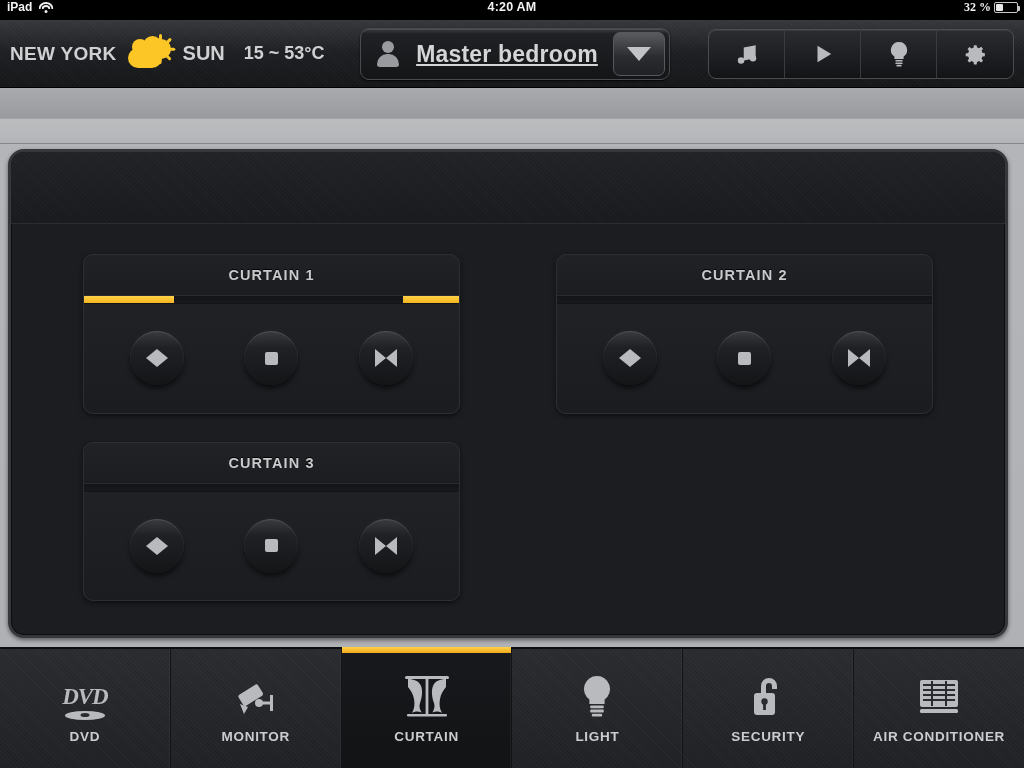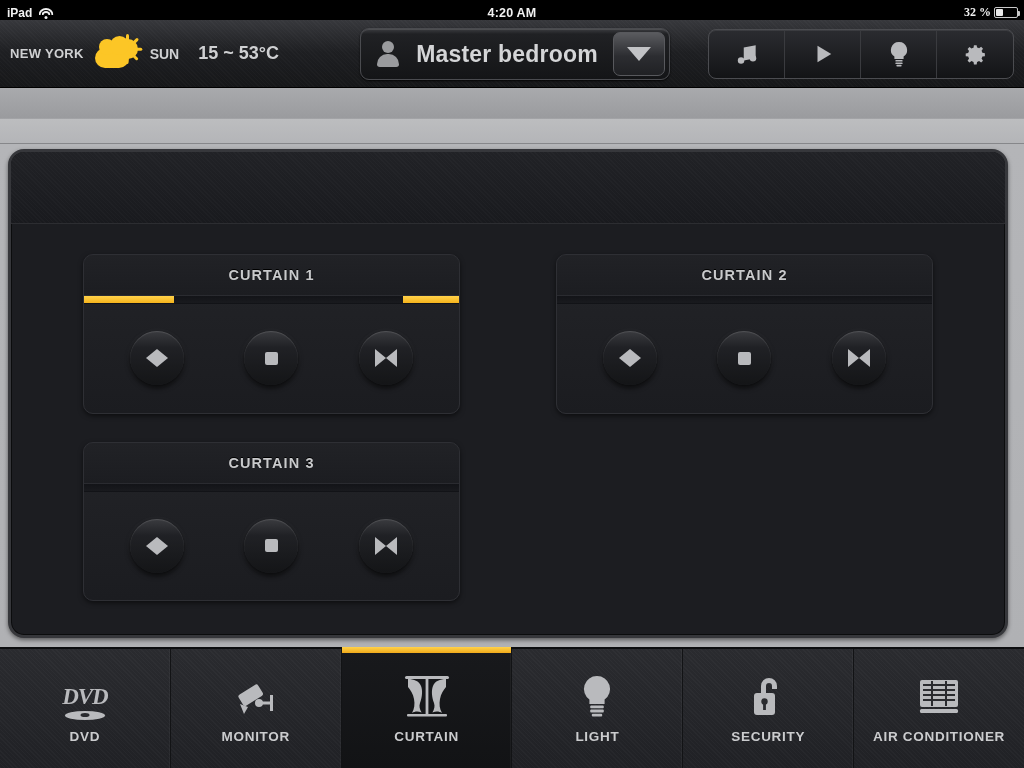--- a/index.html
+++ b/index.html
@@ -9,21 +9,21 @@
     font-family: "Liberation Sans", sans-serif;
     overflow: hidden;
   }
   #app { position: relative; width: 1024px; height: 768px; }
 
   
   .statusbar {
     position: absolute; top: 0; left: 0; width: 1024px; height: 20px;
     background: #000; color: #f2f2f2;
     font-size: 12px; font-weight: bold;
-    display: flex; align-items: flex-end;
+    display: flex; align-items: flex-start;
   }
   .sb-left { display: flex; align-items: center; gap: 6px; padding-left: 7px; width: 200px; }
   .sb-center { flex: 1; text-align: center; font-size: 12.5px; letter-spacing: .2px; }
   .sb-right { width: 200px; display: flex; align-items: center; justify-content: flex-end; gap: 3px; padding-right: 6px; font-family: Liberation Serif, serif; }
   .wifi-icon { display: inline-block; width: 15px; height: 11px; position: relative; }
   .wifi-icon i {
     position: absolute; left: 50%; transform: translateX(-50%);
     border: 2px solid #f0f0f0; border-bottom: none;
     border-radius: 50% 50% 0 0 / 100% 100% 0 0;
   }
@@ -37,42 +37,42 @@
   
   .header {
     position: absolute; top: 20px; left: 0; width: 1024px; height: 68px;
     background:
       repeating-linear-gradient(45deg, rgba(255,255,255,.018) 0 1px, transparent 1px 3px),
       linear-gradient(180deg, #37383c 0%, #1e1f22 48%, #161719 100%);
     border-bottom: 1px solid #000;
     display: flex; align-items: center;
   }
   .weather { display: flex; align-items: center; padding-left: 10px; gap: 10px; }
-  .city { color: #cfd0d2; font-size: 13px; font-weight: bold; letter-spacing: .3px; }
+  .city { color: #cfd0d2; font-size: 19px; font-weight: bold; letter-spacing: .3px; }
   .wicon { position: relative; width: 46px; height: 34px; }
   .wicon .sun { position: absolute; right: 2px; top: 2px; width: 20px; height: 20px; border-radius: 50%; background: #fcc626; }
   .wicon .ray { position: absolute; right: 11px; top: 11px; width: 2.5px; height: 10px; background: #fcc626; border-radius: 2px; transform-origin: 50% 1px; }
   .wicon .cloud { position: absolute; left: 1px; bottom: 3px; width: 34px; height: 20px; background: #fcc626; border-radius: 11px; }
   .wicon .cloud::before { content: ""; position: absolute; left: 4px; top: -9px; width: 16px; height: 16px; background: #fcc626; border-radius: 50%; }
   .wicon .cloud::after { content: ""; position: absolute; left: 15px; top: -12px; width: 19px; height: 19px; background: #fcc626; border-radius: 50%; }
-  .wday { color: #cfd0d2; font-size: 14px; font-weight: bold; }
+  .wday { color: #cfd0d2; font-size: 20px; font-weight: bold; }
   .wtemp { color: #cfd0d2; font-size: 18px; font-weight: bold; margin-left: 9px; }
 
   .room-select {
     position: absolute; left: 360px; top: 8px;
     width: 310px; height: 52px; border-radius: 9px;
     background: linear-gradient(180deg, #3b3c40 0%, #202124 10%, #141517 100%);
     border: 1px solid #4a4b4f;
     box-shadow: inset 0 1px 0 rgba(255,255,255,.10), 0 1px 2px rgba(0,0,0,.8);
     display: flex; align-items: center; cursor: pointer;
   }
   .person-icon { width: 26px; height: 26px; margin-left: 14px; position: relative; flex: none; }
   .person-icon::before { content: ""; position: absolute; left: 7px; top: 0; width: 12px; height: 12px; border-radius: 50%; background: #9a9b9e; }
   .person-icon::after { content: ""; position: absolute; left: 2px; top: 13px; width: 22px; height: 13px; border-radius: 11px 11px 3px 3px; background: #9a9b9e; }
-  .room-name { flex: 1; text-align: center; color: #d4d5d7; font-size: 23px; font-weight: bold; letter-spacing: .2px; }
+  .room-name { flex: 1; text-align: center; color: #d4d5d7; font-size: 23px; font-weight: bold; letter-spacing: .2px; text-decoration: underline; }
   .room-arrow {
     width: 52px; height: 44px; margin-right: 4px; border-radius: 7px; flex: none;
     background: linear-gradient(180deg, #5a5b5f 0%, #2c2d31 55%, #202124 100%);
     border: 1px solid #58595d;
     display: flex; align-items: center; justify-content: center;
   }
   .room-arrow i { width: 0; height: 0; border-left: 12px solid transparent; border-right: 12px solid transparent; border-top: 14px solid #c2c3c6; }
 
   .icon-group {
     position: absolute; right: 10px; top: 9px; height: 50px;

